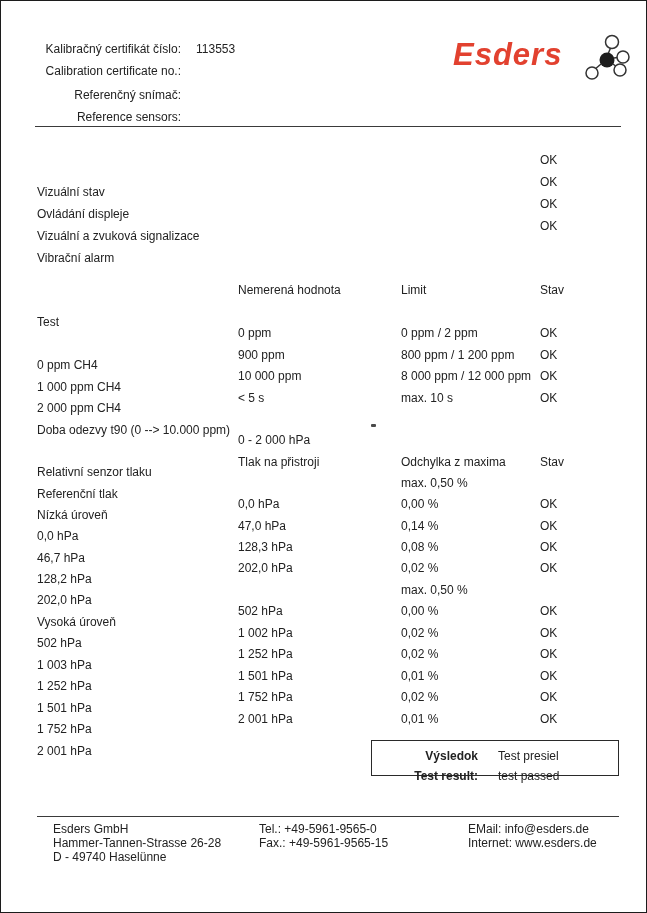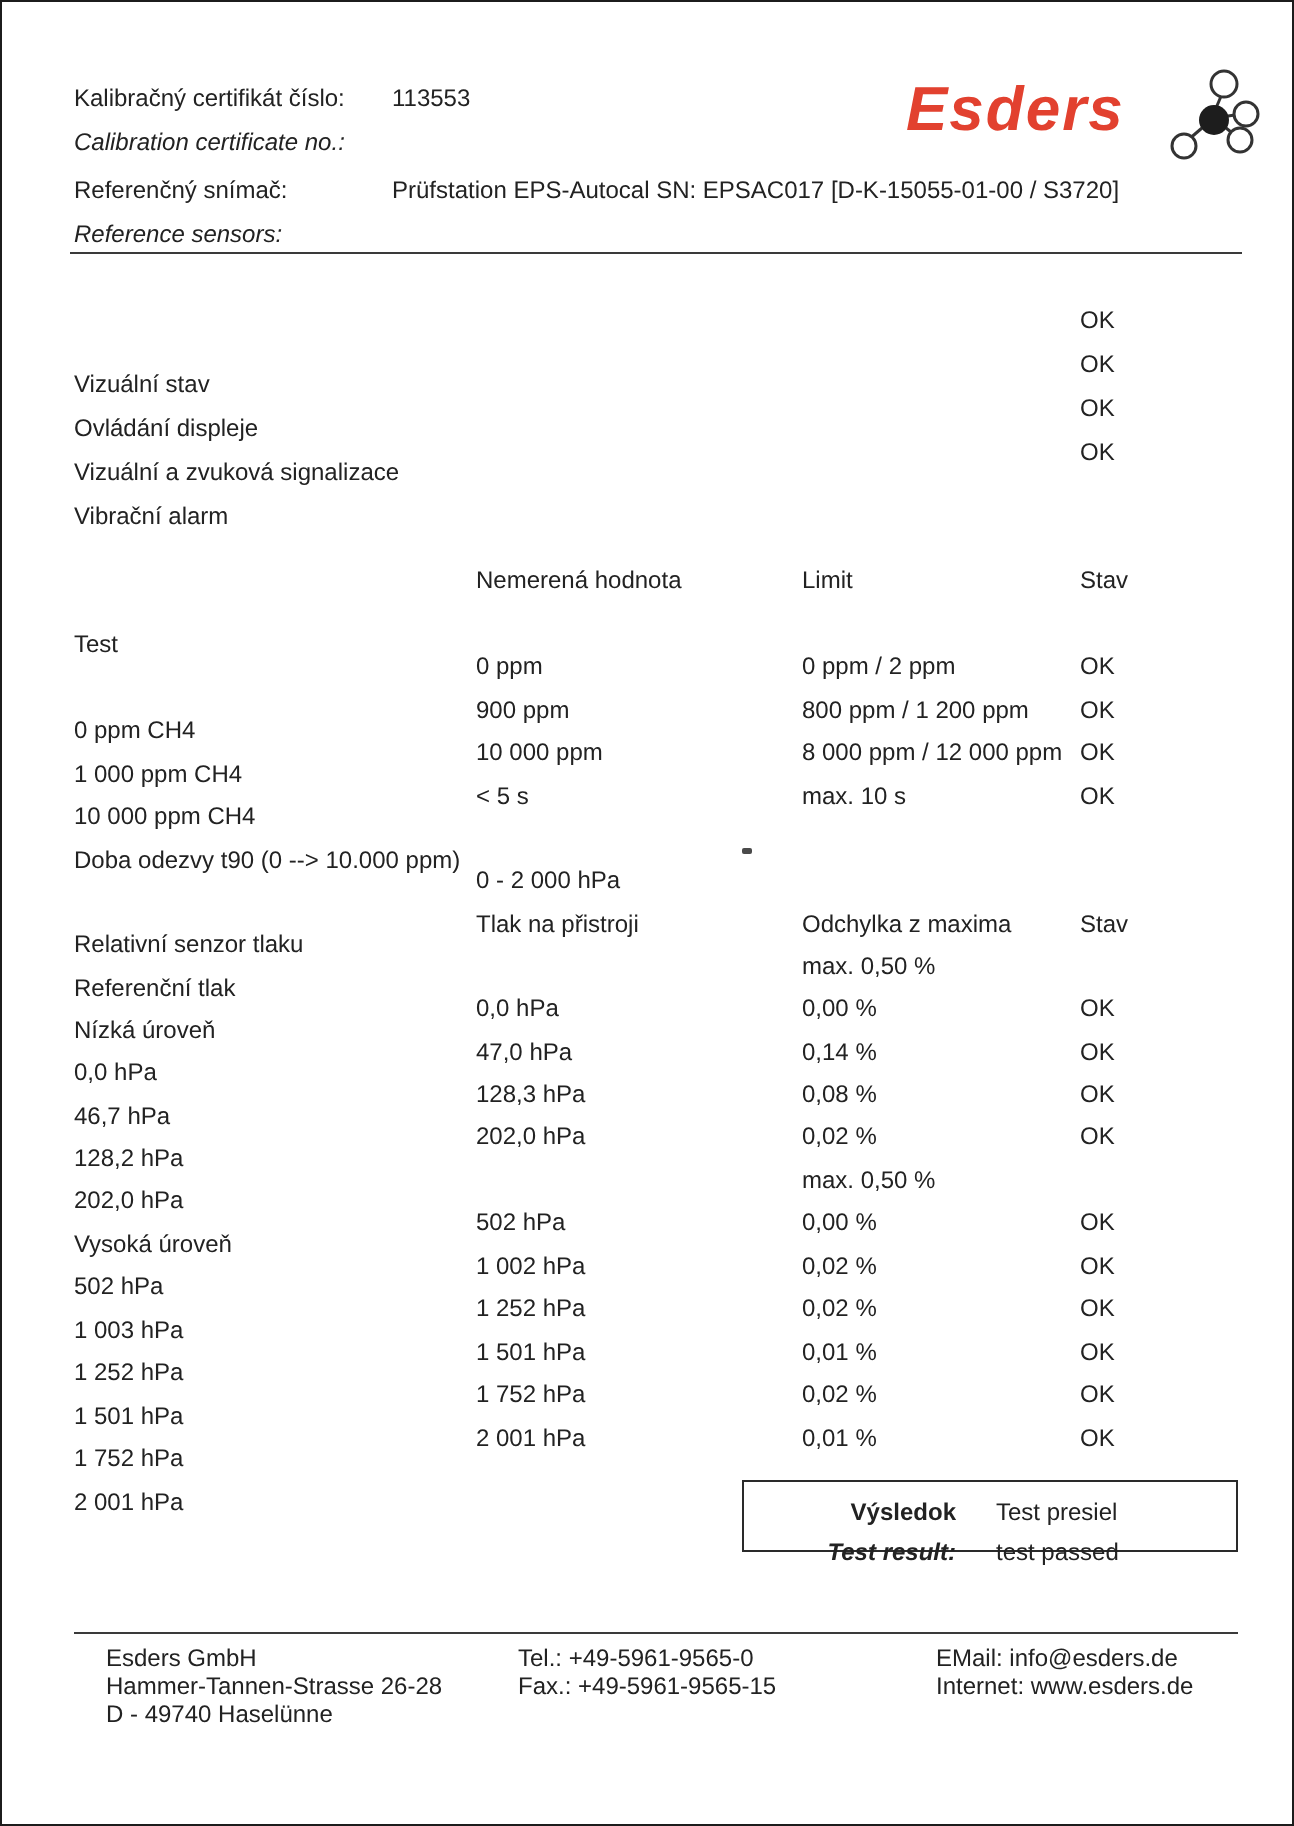--- a/index.html
+++ b/index.html
@@ -13,22 +13,22 @@
     font-size:12px;
     color:#222;
     overflow:hidden;
   }
   .t{position:absolute;white-space:nowrap;}
   .row{position:absolute;left:0;right:0;height:16px;}
   .c1{position:absolute;left:36px;white-space:nowrap;margin-top:32px;}
   .c2{position:absolute;left:237px;white-space:nowrap;}
   .c3{position:absolute;left:400px;white-space:nowrap;}
   .c4{position:absolute;left:539px;white-space:nowrap;}
-  .it{font-style:italic;}
-  .hdr-label{position:absolute;left:36px;width:144px;white-space:nowrap;}
+  .it{}
+  .hdr-label{position:absolute;left:36px;width:144px;text-align:right;white-space:nowrap;}
   .rule{position:absolute;height:1px;background:#3a3a3a;}
   .logo-text{
     position:absolute;left:452px;top:36px;
     font-size:31px;font-weight:bold;font-style:italic;
     letter-spacing:1px;
   }
   .molecule{position:absolute;left:583px;top:33px;}
   .result-box{
     position:absolute;left:370px;top:739px;width:248px;height:36px;
     border:1px solid #2a2a2a;box-sizing:border-box;
@@ -42,21 +42,20 @@
 <body>
 
 <div class="page">
 
   <div class="hdr-label" style="top:41px">Kalibračný certifikát číslo:</div>
   <div class="hdr-label it" style="top:63px">Calibration certificate no.:</div>
   <div class="t" style="left:195px;top:41px">113553</div>
 
   <div class="hdr-label" style="top:87px">Referenčný snímač:</div>
   <div class="hdr-label it" style="top:109px">Reference sensors:</div>
-  <div class="t" style="left:195px;top:87px">Prüfstation EPS-Autocal SN: EPSAC017 [D-K-15055-01-00 / S3720]</div>
 
   <div class="logo-text" style="color:#e2412f">Esders</div>
   <div class="molecule">
     <svg width="46" height="48" viewBox="0 0 46 48">
       <line x1="24" y1="20" x2="27" y2="13" stroke="#333" stroke-width="1.5"></line>
       <line x1="17" y1="30" x2="10" y2="36" stroke="#333" stroke-width="1.5"></line>
       <line x1="30" y1="24" x2="37" y2="23" stroke="#333" stroke-width="1.5"></line>
       <line x1="29" y1="30" x2="34" y2="34" stroke="#333" stroke-width="1.5"></line>
       <circle cx="28" cy="8" r="6.5" fill="#fff" stroke="#333" stroke-width="1.5"></circle>
       <circle cx="8" cy="39" r="6" fill="#fff" stroke="#333" stroke-width="1.5"></circle>
@@ -97,21 +96,21 @@
     <span class="c3">0 ppm / 2 ppm</span>
     <span class="c4">OK</span>
   </div>
   <div class="row" style="top:347px">
     <span class="c1">1 000 ppm CH4</span>
     <span class="c2">900 ppm</span>
     <span class="c3">800 ppm / 1 200 ppm</span>
     <span class="c4">OK</span>
   </div>
   <div class="row" style="top:368px">
-    <span class="c1">10 000 ppm CH4</span>
+    <span class="c1">2 000 ppm CH4</span>
     <span class="c2">10 000 ppm</span>
     <span class="c3">8 000 ppm / 12 000 ppm</span>
     <span class="c4">OK</span>
   </div>
   <div class="row" style="top:390px">
     <span class="c1">Doba odezvy t90 (0 --&gt; 10.000 ppm)</span>
     <span class="c2">&lt; 5 s</span>
     <span class="c3">max. 10 s</span>
     <span class="c4">OK</span>
   </div>

